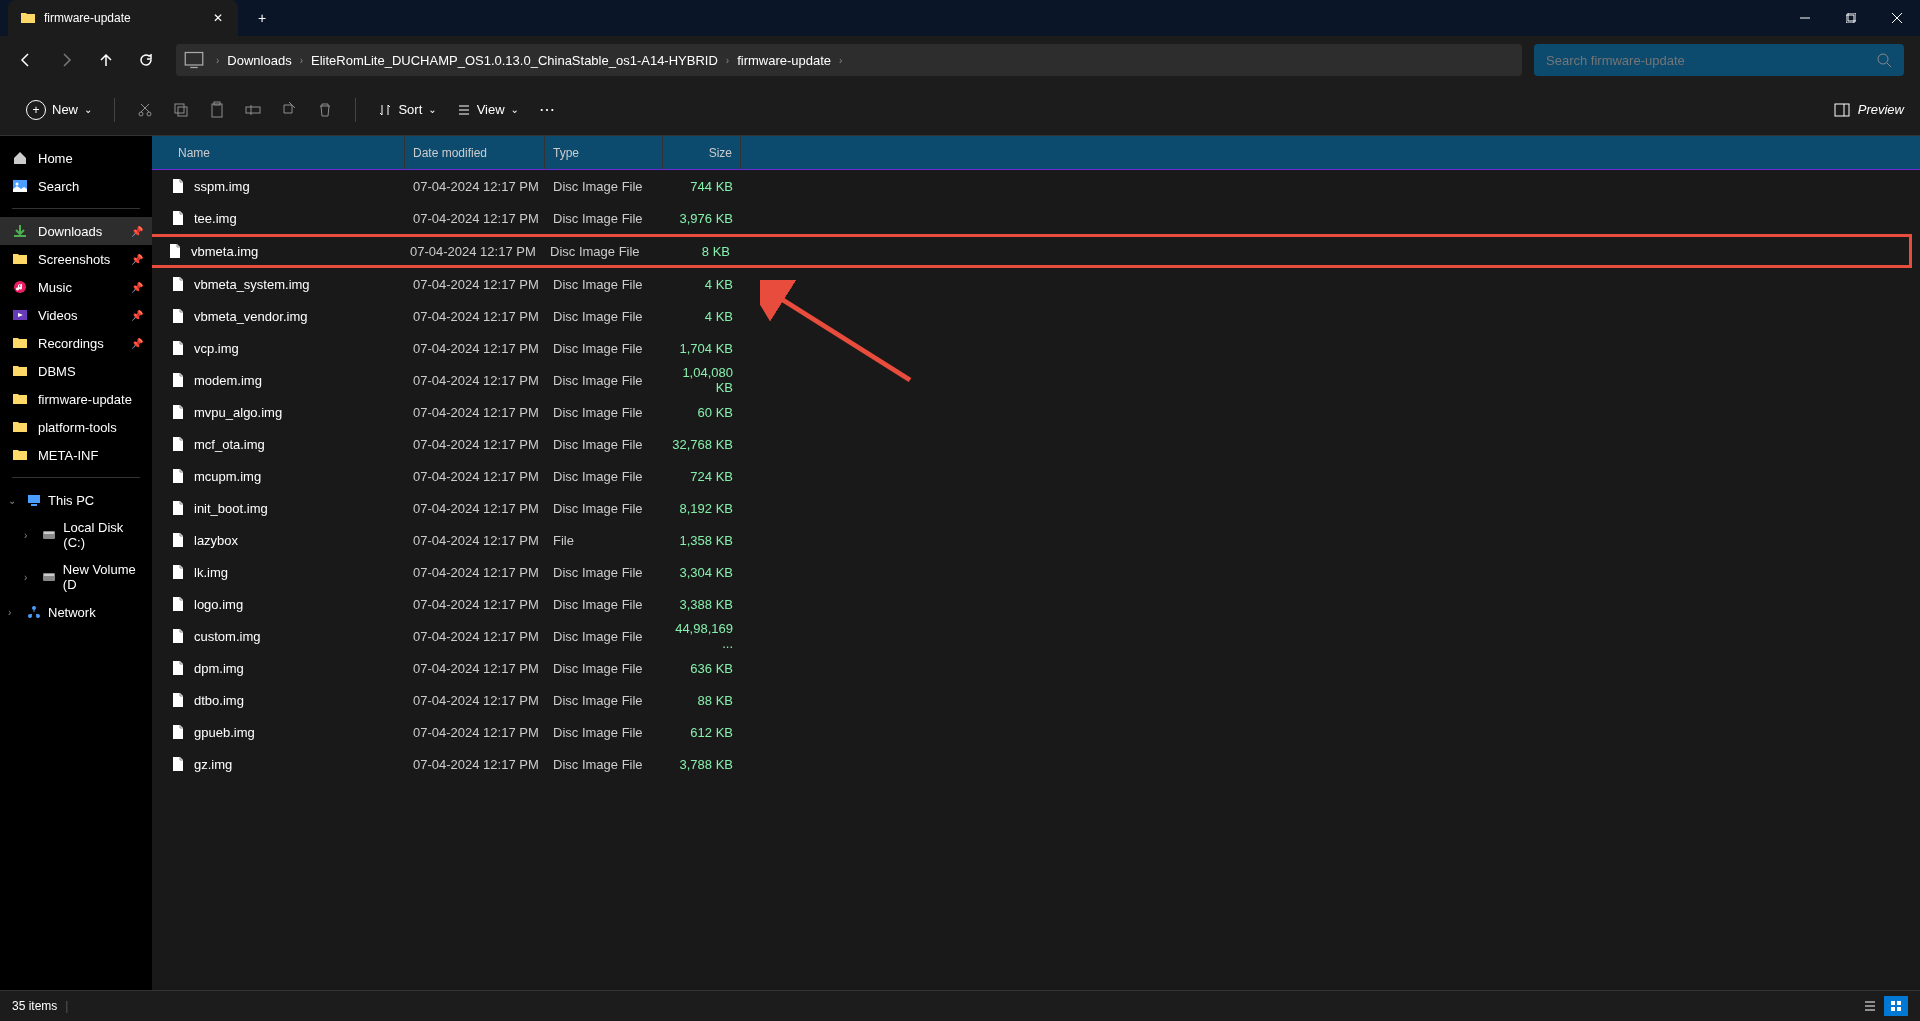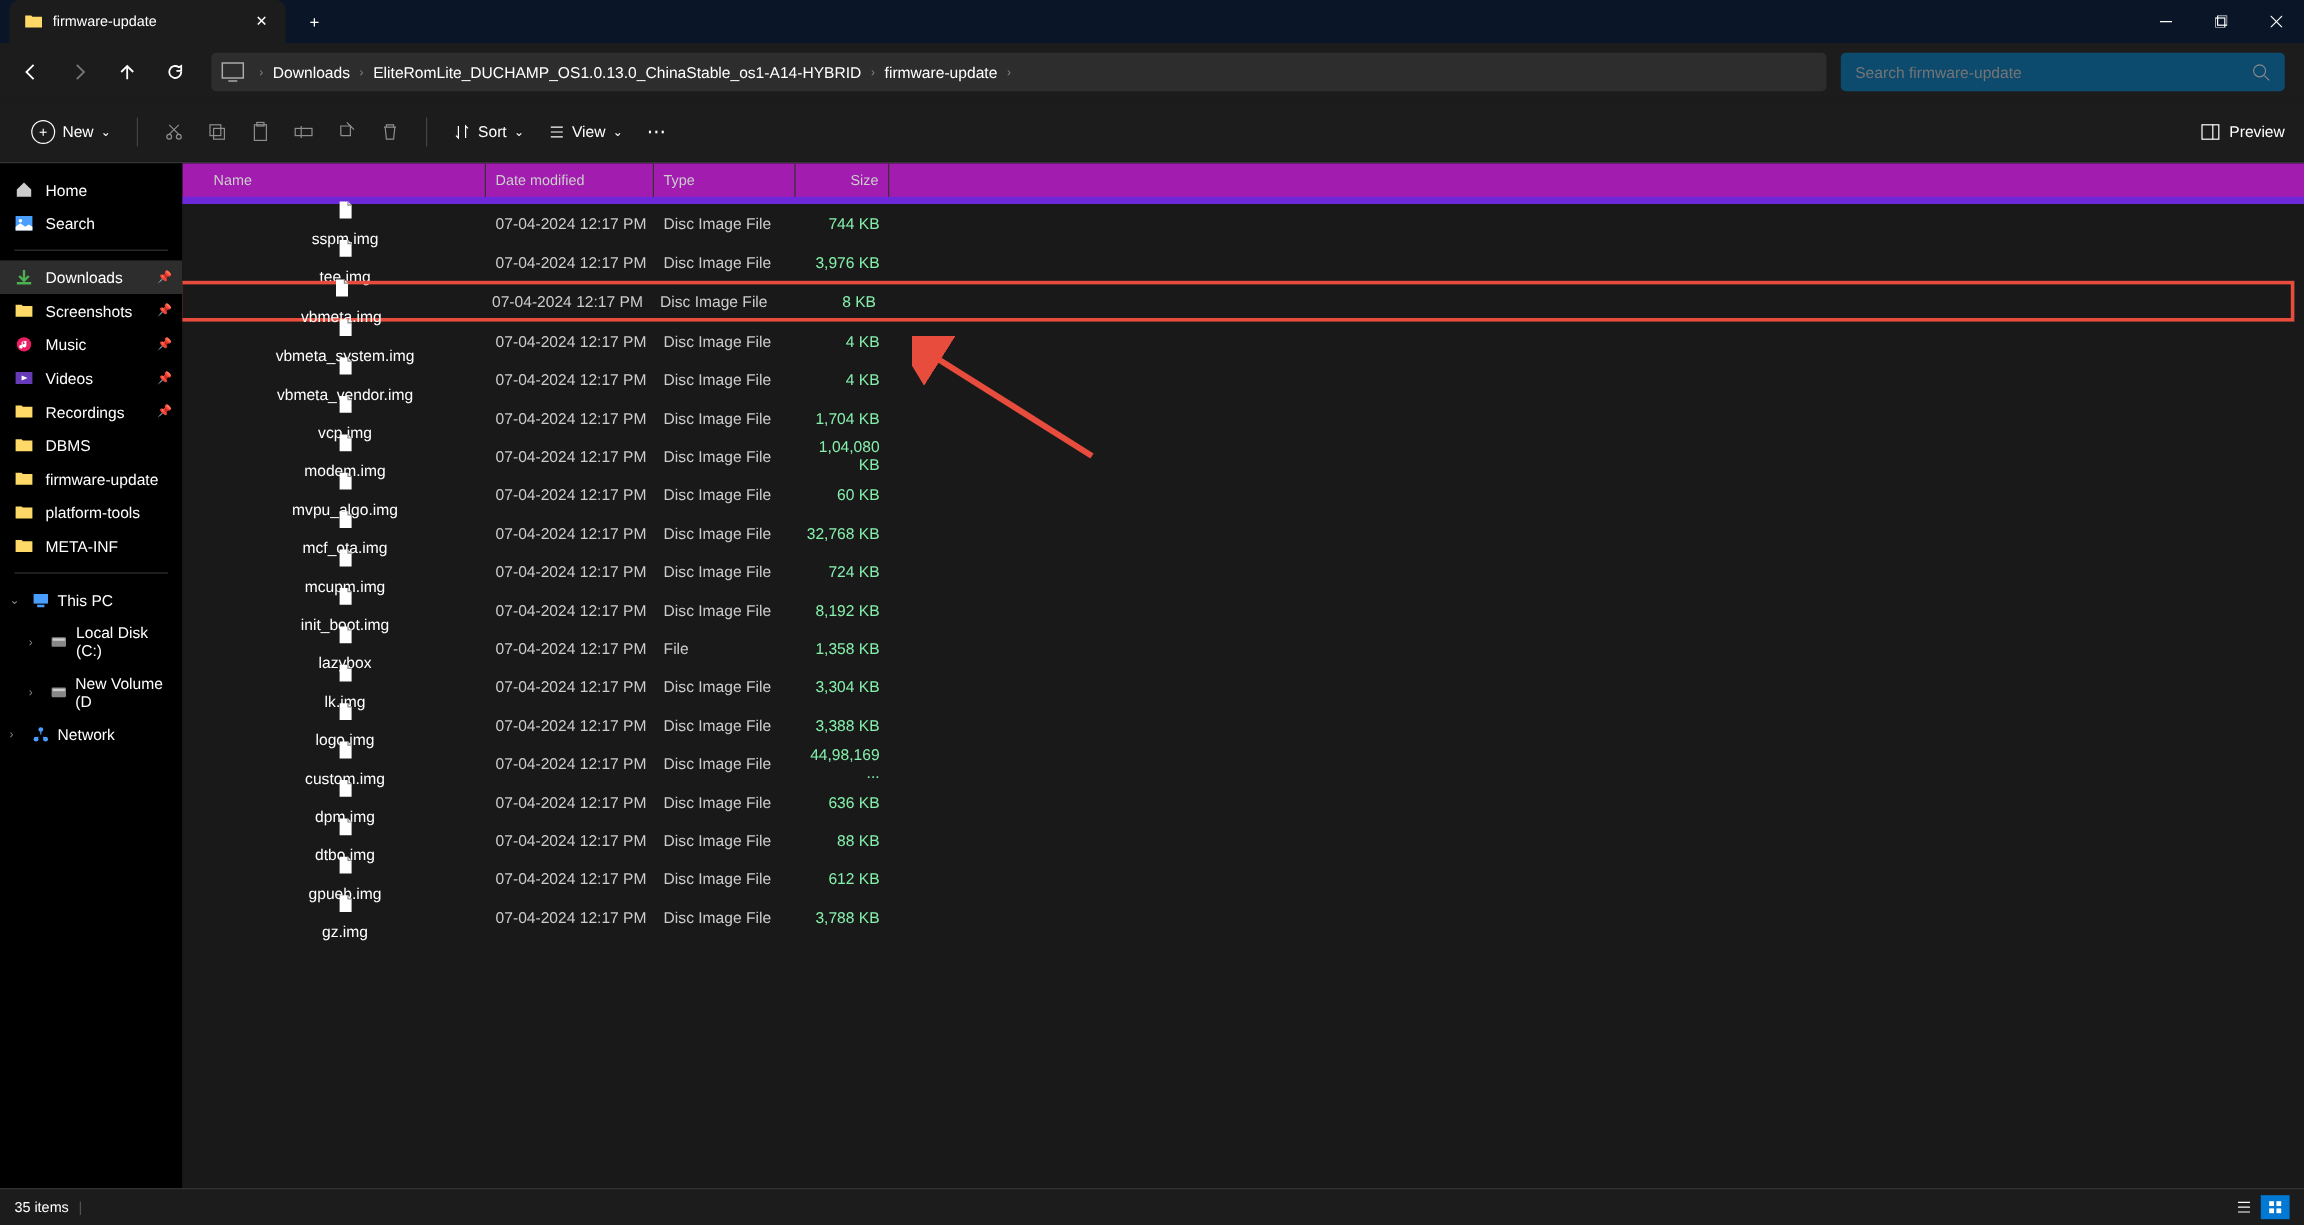--- a/index.html
+++ b/index.html
@@ -24,42 +24,42 @@
 .search { width: 370px; background: #0c4a6e; height: 32px; border-radius: 4px; display: flex; align-items: center; padding: 0 12px; margin-right: 8px; }
 .search input { flex: 1; background: transparent; border: none; color: #aaa; font-size: 13px; outline: none; }
 .search-icon { width: 16px; height: 16px; }
 
 .toolbar { height: 52px; background: #1c1c1c; display: flex; align-items: center; padding: 0 16px; border-bottom: 1px solid #333; }
 .new-btn { display: flex; align-items: center; gap: 6px; background: transparent; border: none; color: #fff; font-size: 13px; cursor: pointer; padding: 6px 10px; border-radius: 4px; }
 .new-btn-circle { width: 20px; height: 20px; border: 1px solid #fff; border-radius: 50%; display: flex; align-items: center; justify-content: center; font-size: 12px; }
 .tb-sep { width: 1px; height: 24px; background: #444; margin: 0 12px; }
 .tb-icon-btn { width: 36px; height: 36px; display: flex; align-items: center; justify-content: center; cursor: pointer; opacity: 0.5; }
 .tb-text-btn { display: flex; align-items: center; gap: 6px; padding: 6px 10px; font-size: 13px; cursor: pointer; }
-.preview-btn { margin-left: auto; display: flex; align-items: center; gap: 8px; font-size: 13px; cursor: pointer; }
+.preview-btn { margin-left: auto; display: flex; align-items: center; gap: 8px; font-size: 13px; cursor: pointer; font-style: italic; }
 
 .main { flex: 1; display: flex; overflow: hidden; }
 .sidebar { width: 152px; background: #000000; padding: 8px 0; overflow-y: auto; }
 .sb-item { display: flex; align-items: center; padding: 6px 12px; font-size: 13px; cursor: pointer; gap: 10px; position: relative; }
 .sb-item.active { background: #2d2d2d; }
 .sb-icon { width: 16px; height: 16px; flex-shrink: 0; }
 .sb-pin { position: absolute; right: 8px; font-size: 10px; color: #888; }
 .sb-divider { height: 1px; background: #333; margin: 8px 12px; }
 .sb-tree { display: flex; align-items: center; padding: 6px 8px; font-size: 13px; cursor: pointer; gap: 6px; }
 .sb-chevron { width: 12px; font-size: 10px; color: #888; }
 .sb-indent { padding-left: 24px; }
 
 .files { flex: 1; background: #191919; overflow-y: auto; }
-.headers { display: flex; height: 34px; align-items: center; font-size: 12px; color: #ccc; border-bottom: 6px solid #6d28d9; position: sticky; top: 0; background: #a21caf; }
+.headers { display: flex; height: 34px; align-items: center; font-size: 12px; color: #ccc; border-bottom: 1px solid #6d28d9; position: sticky; top: 0; background: #0c4a6e; }
 .col-name { width: 253px; padding-left: 26px; border-right: 1px solid #333; height: 100%; display: flex; align-items: center; }
 .col-date { width: 140px; padding-left: 8px; border-right: 1px solid #333; height: 100%; display: flex; align-items: center; }
 .col-type { width: 118px; padding-left: 8px; border-right: 1px solid #333; height: 100%; display: flex; align-items: center; }
 .col-size { width: 78px; padding-right: 8px; border-right: 1px solid #333; height: 100%; display: flex; align-items: center; justify-content: flex-end; }
 .file-row { display: flex; height: 32px; align-items: center; font-size: 13px; cursor: pointer; position: relative; }
 .file-row.highlighted { border: 3px solid #e74c3c; margin: 0 8px 0 -3px; height: 34px; }
-.fr-name { width: 253px; padding-left: 18px; display: flex; align-items: center; gap: 8px; flex-direction: column; }
+.fr-name { width: 253px; padding-left: 18px; display: flex; align-items: center; gap: 8px; }
 .file-row.highlighted .fr-name { width: 250px; padding-left: 15px; }
 .fr-date { width: 140px; padding-left: 8px; color: #ccc; }
 .fr-type { width: 118px; padding-left: 8px; color: #ccc; }
 .fr-size { width: 78px; padding-right: 8px; text-align: right; color: #86efac; }
 .file-icon { width: 16px; height: 16px; }
 
 .statusbar { height: 24px; background: #1c1c1c; display: flex; align-items: center; padding: 15px 12px; font-size: 12px; border-top: 1px solid #333; }
 .status-sep { margin: 0 8px; color: #555; }
 .view-toggles { margin-left: auto; display: flex; gap: 2px; }
 .vt-btn { width: 24px; height: 20px; display: flex; align-items: center; justify-content: center; cursor: pointer; }

